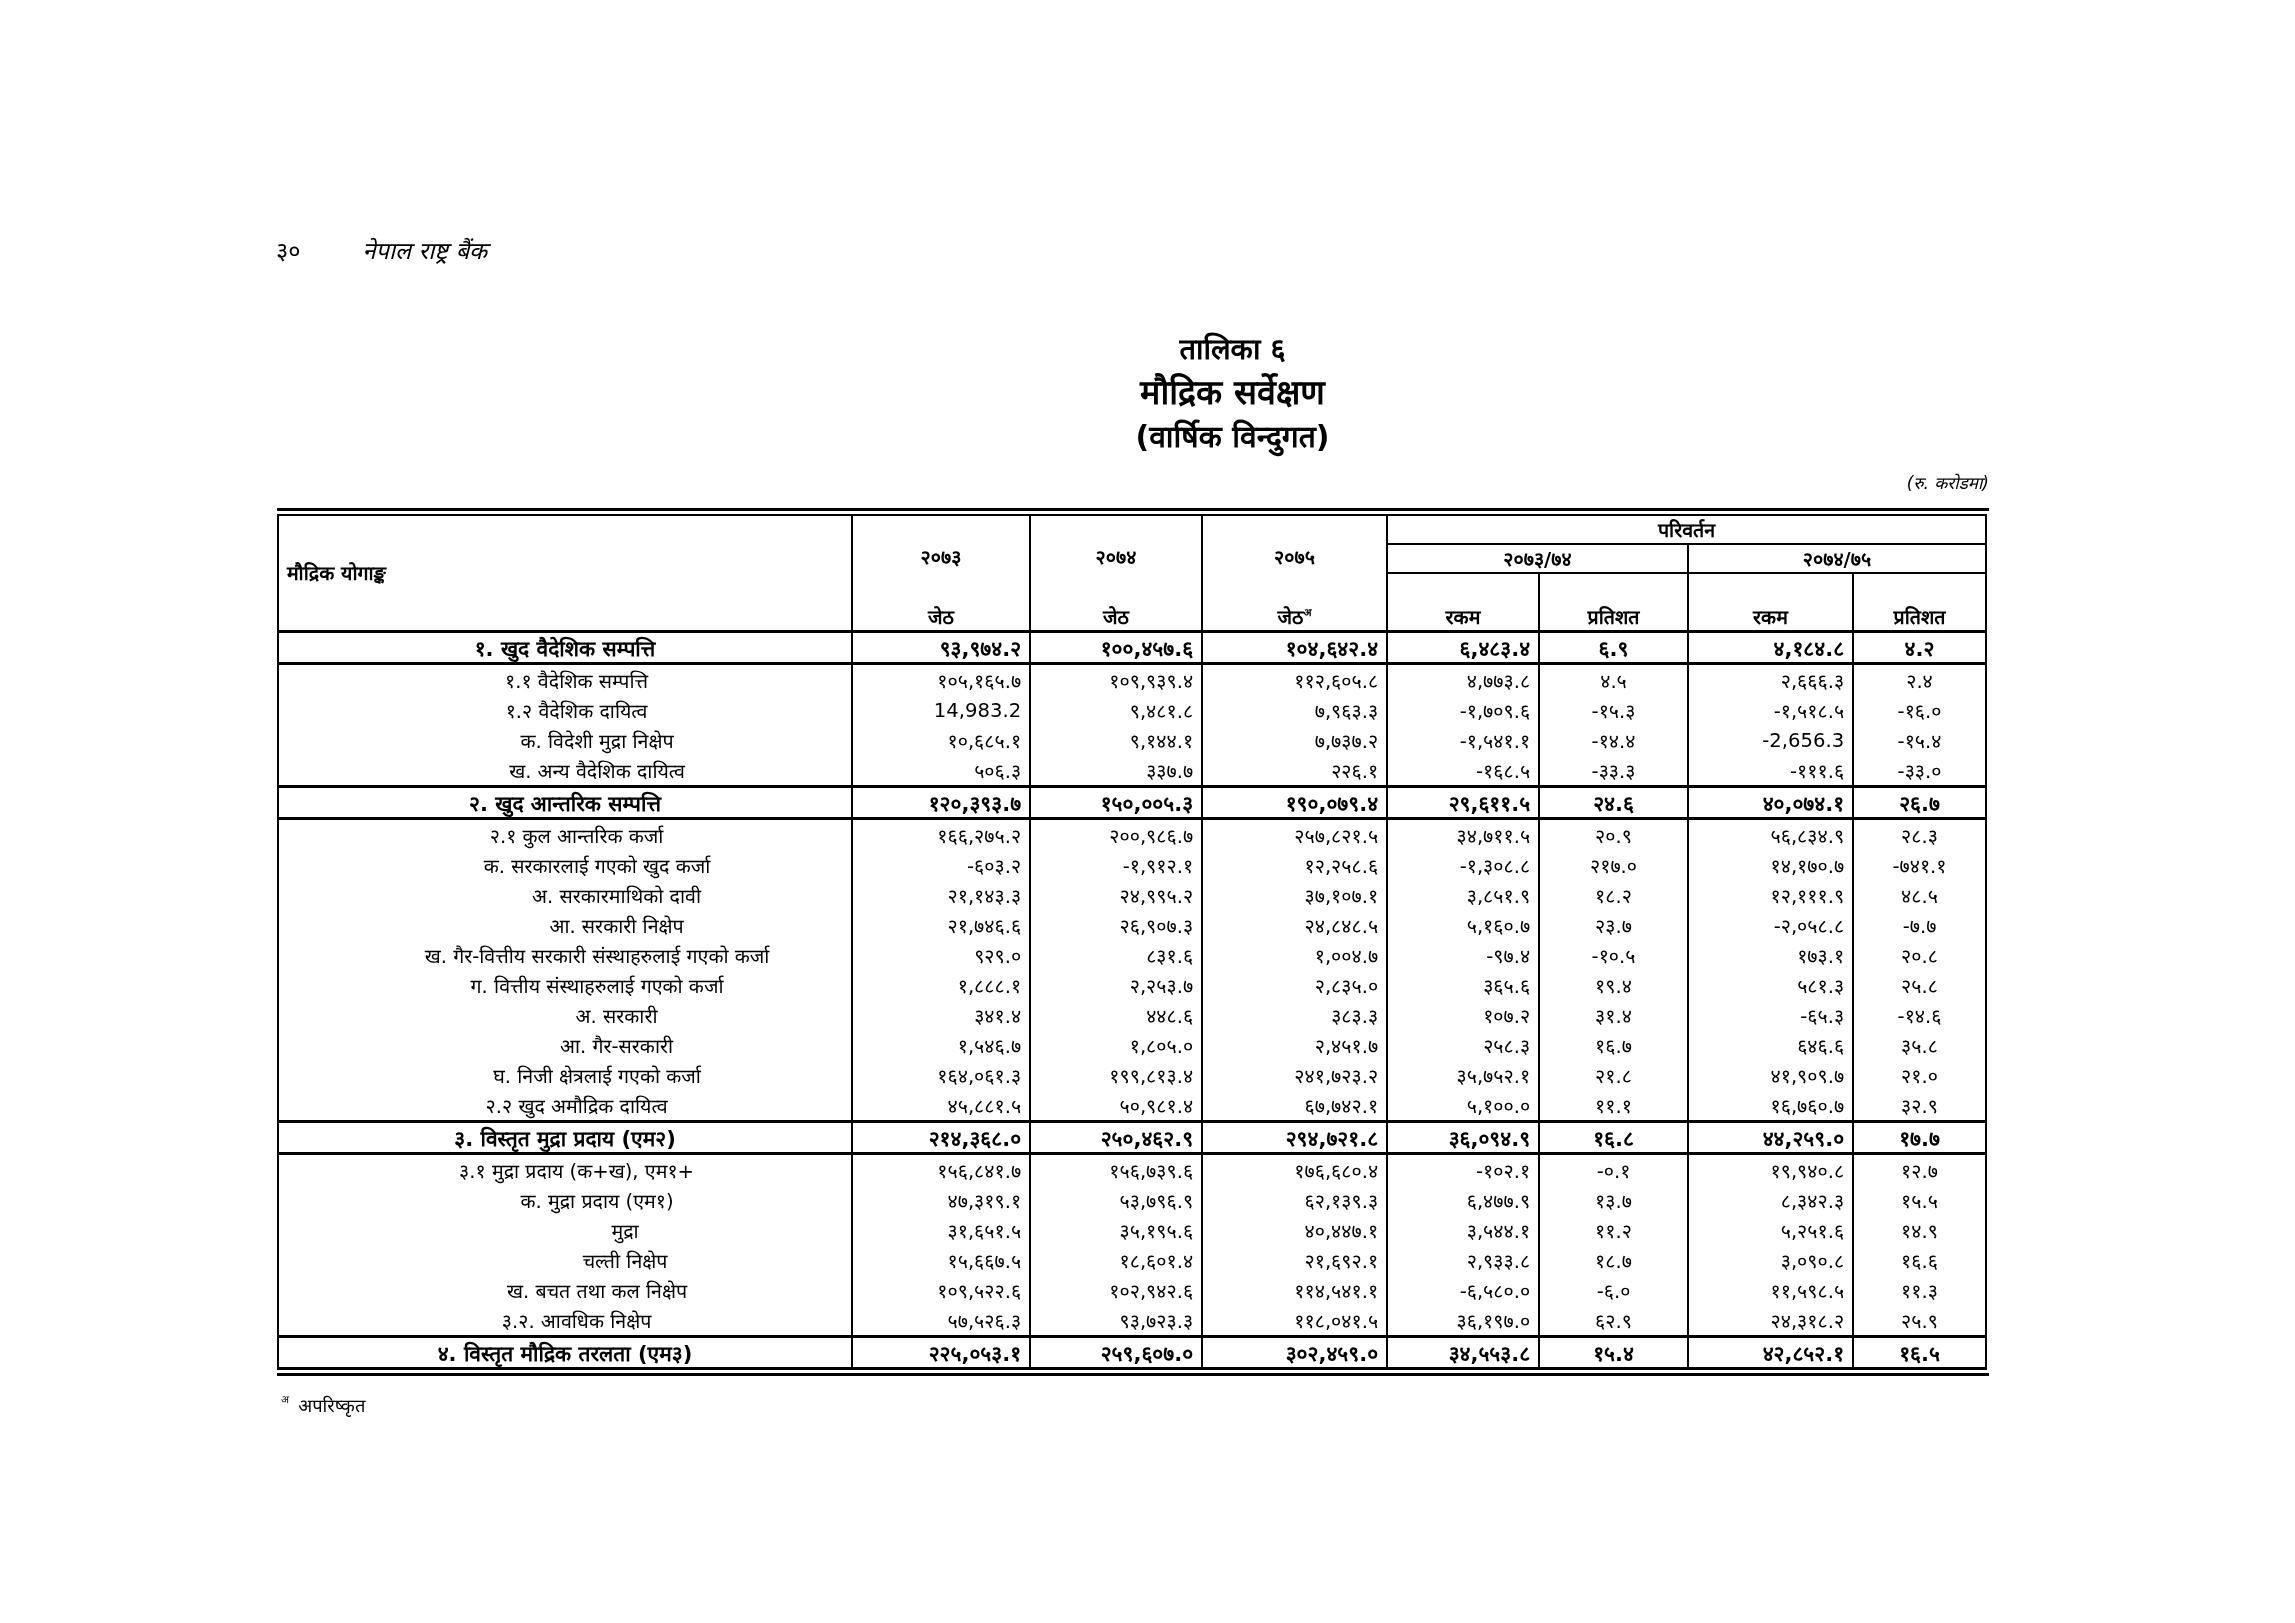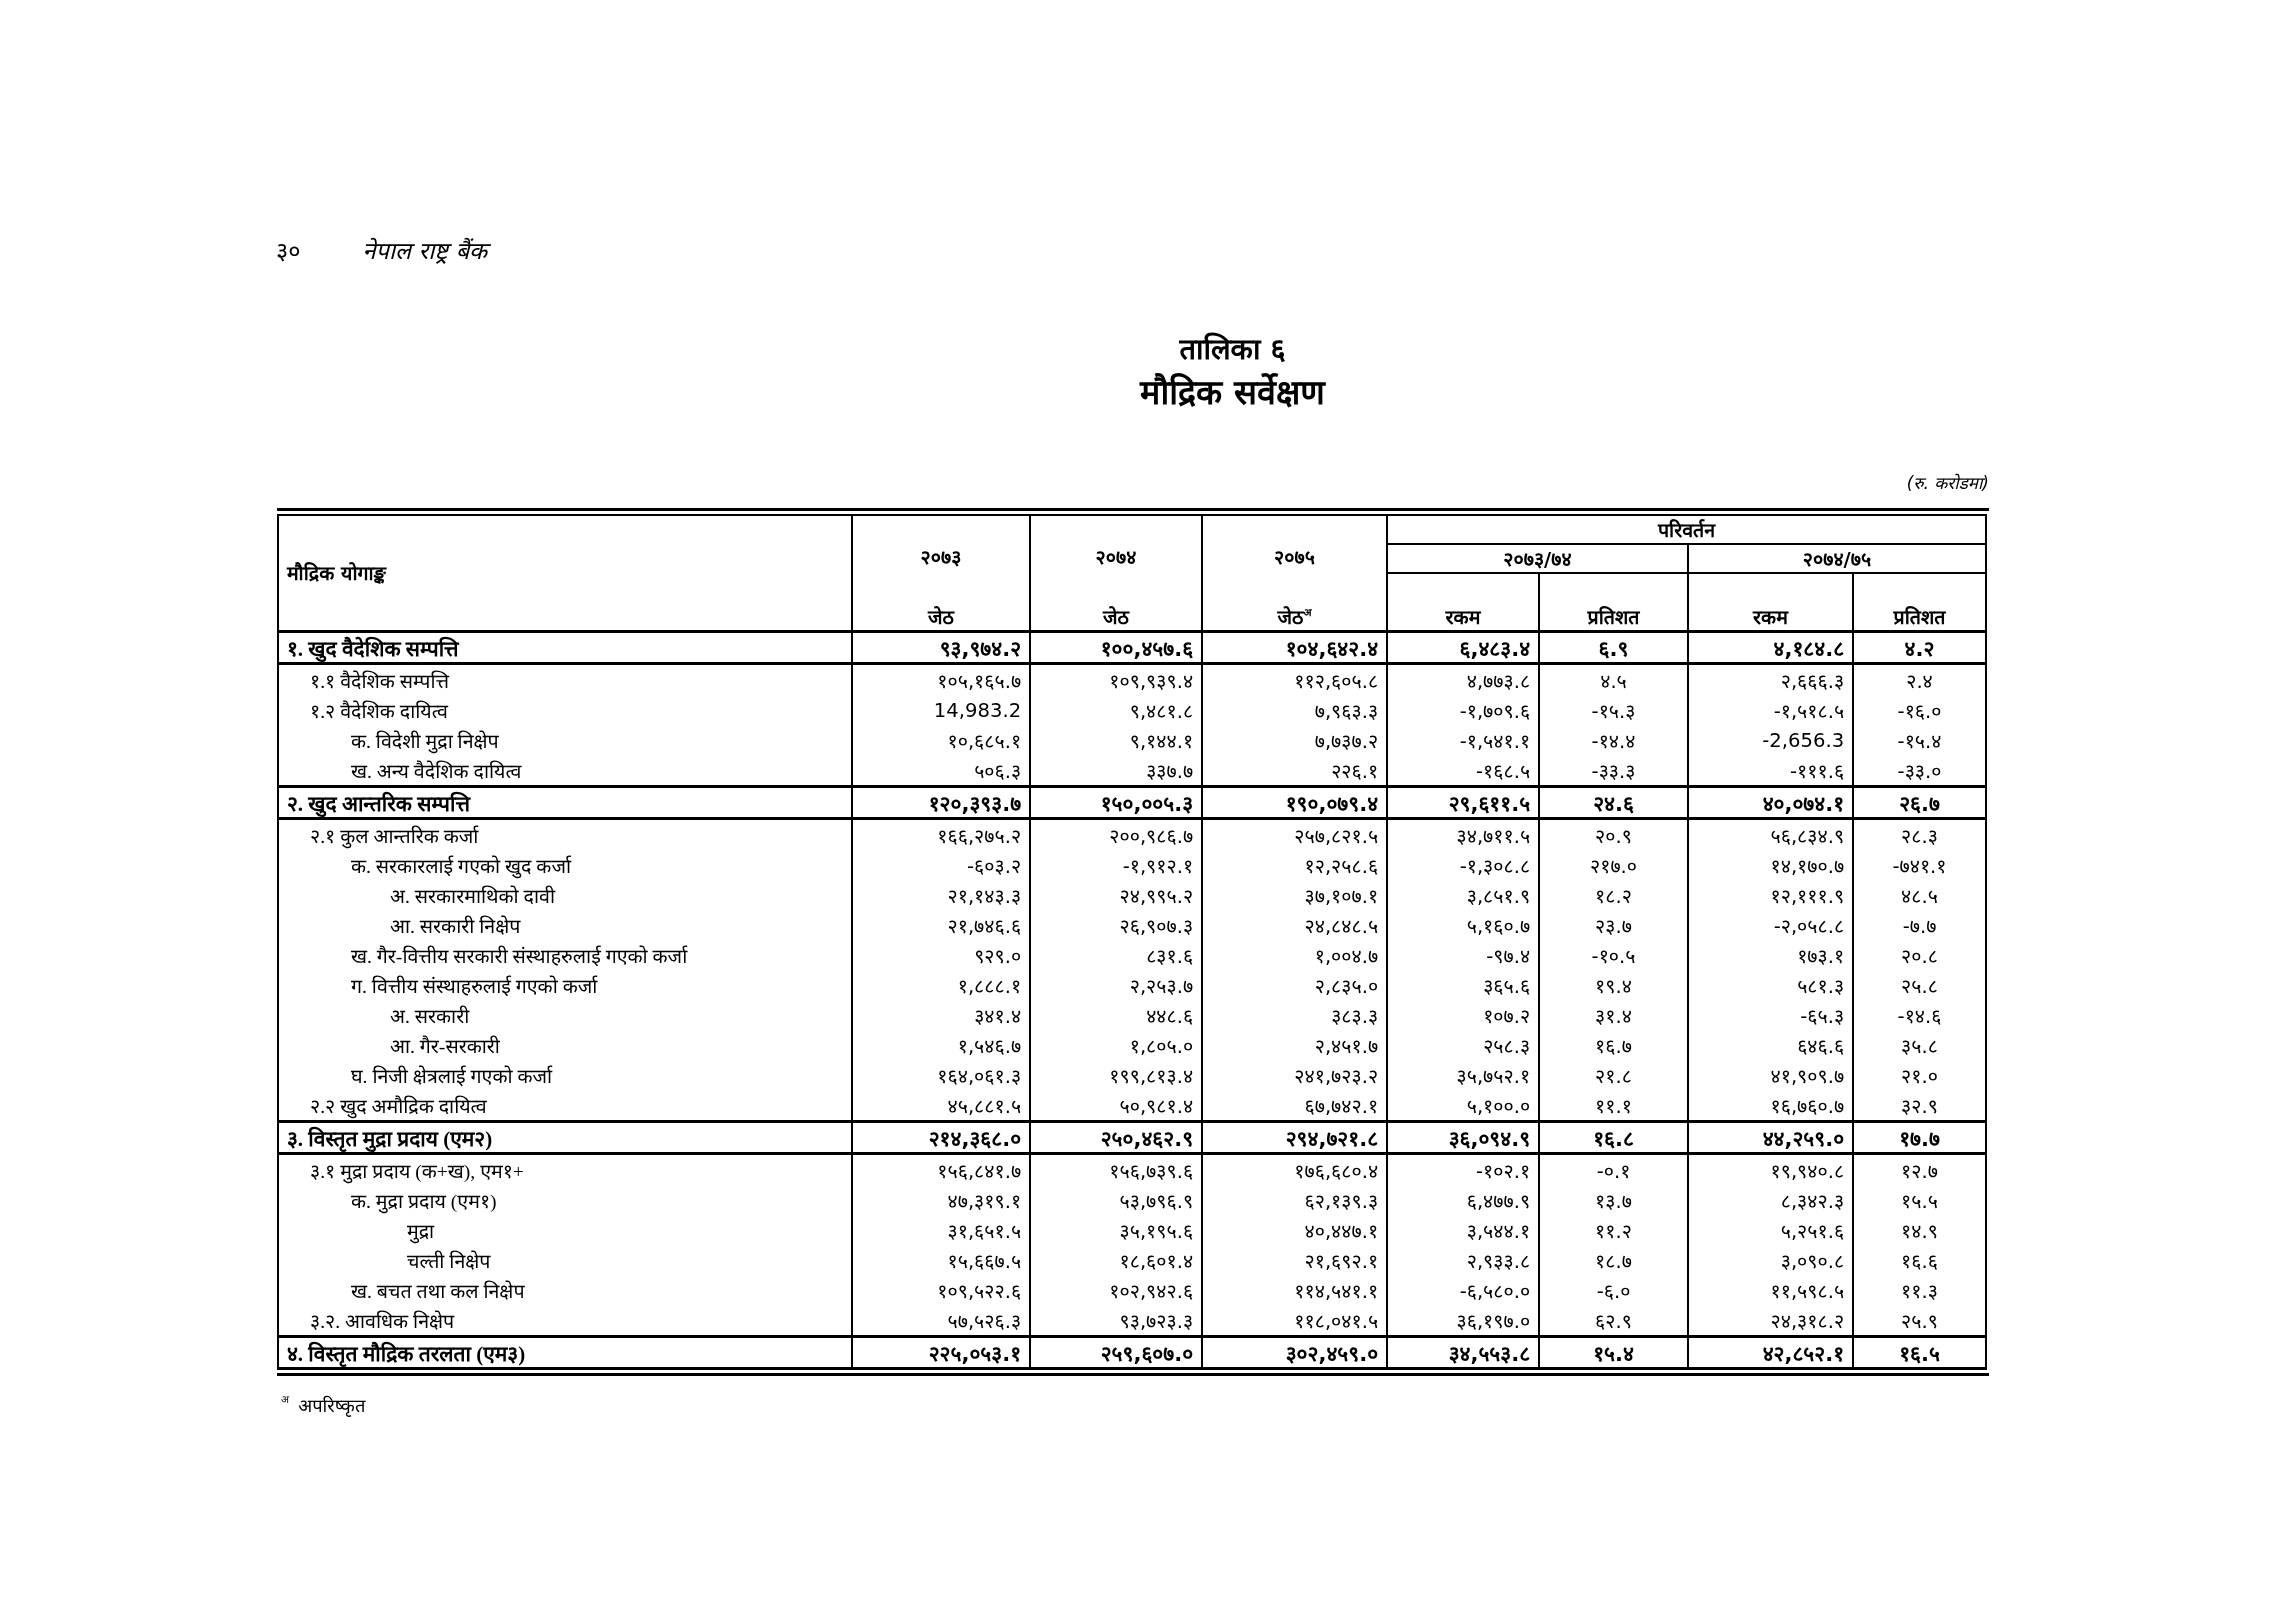--- a/index.html
+++ b/index.html
@@ -14,40 +14,41 @@
   .unit { position:absolute; left:1858px; top:471px; font-size:17px; font-style:italic; width:131px; text-align:right; }
   .tbl-wrap { position:absolute; left:277px; top:508px; width:1712px; border-top:3.9px solid #000; border-bottom:3.9px solid #000; padding:2.6px 0; }
   table { border-collapse:collapse; width:1708px; border:2.6px solid #000; table-layout:fixed; }
   td, th { border-left:2.6px solid #000; border-right:2.6px solid #000; padding:0 7.9px; font-size:19.6px; white-space:nowrap; overflow:hidden; }
   th { font-weight:bold; text-align:center; border:2.6px solid #000; }
   .hdr-label { text-align:left; vertical-align:middle; font-size:19.6px; }
   tr.sec td { font-weight:bold; border-top:3.3px solid #000; border-bottom:3.3px solid #000; height:29px; font-size:21px; }
   tr.row td { height:30px; }
   td.num { text-align:right; }
   td.pct { text-align:center; }
-  td.lbl { text-align:left;font-family:Liberation Serif, serif; }
+  td.lbl { text-align:center; }
   .ind1 { padding-left:31px !important; }
   .ind2 { padding-left:72px !important; }
   .ind3 { padding-left:111px !important; }
   .ind4 { padding-left:128px !important; }
   sup { font-size:10.5px; }
   .footnote { position:absolute; left:281px; top:1392px; font-size:18.3px; }
   .footnote sup { font-size:10.5px; vertical-align:top; margin-right:9.2px; }
 </style>
 </head>
 <body>
 
 <div class="page-header">
   <span class="pno">३०</span>
   <span>नेपाल राष्ट्र बैंक</span>
 </div>
 
 <div class="titles">
   <div class="t1">तालिका ६</div>
   <div class="t2">मौद्रिक सर्वेक्षण</div>
+  <div class="t3">(वार्षिक विन्दुगत)</div>
 </div>
 
 <div class="unit">(रु. करोडमा)</div>
 
 <div class="tbl-wrap">
 <table>
   <colgroup>
     <col style="width:574px">
         <col style="width:178px">
         <col style="width:172px">

